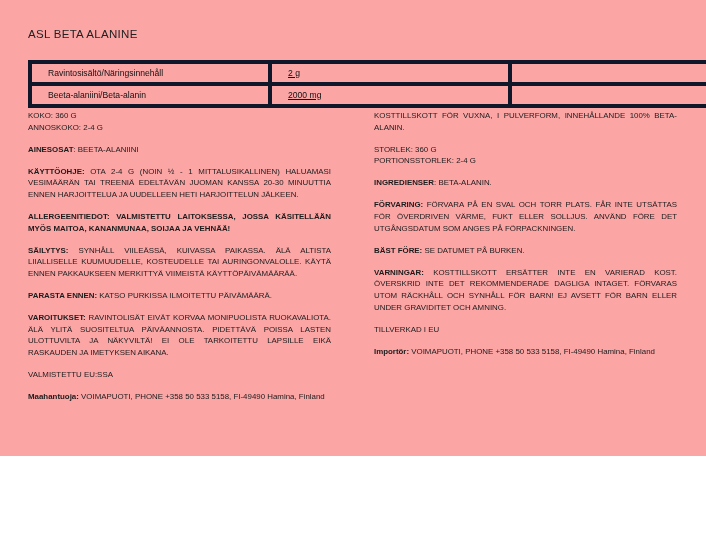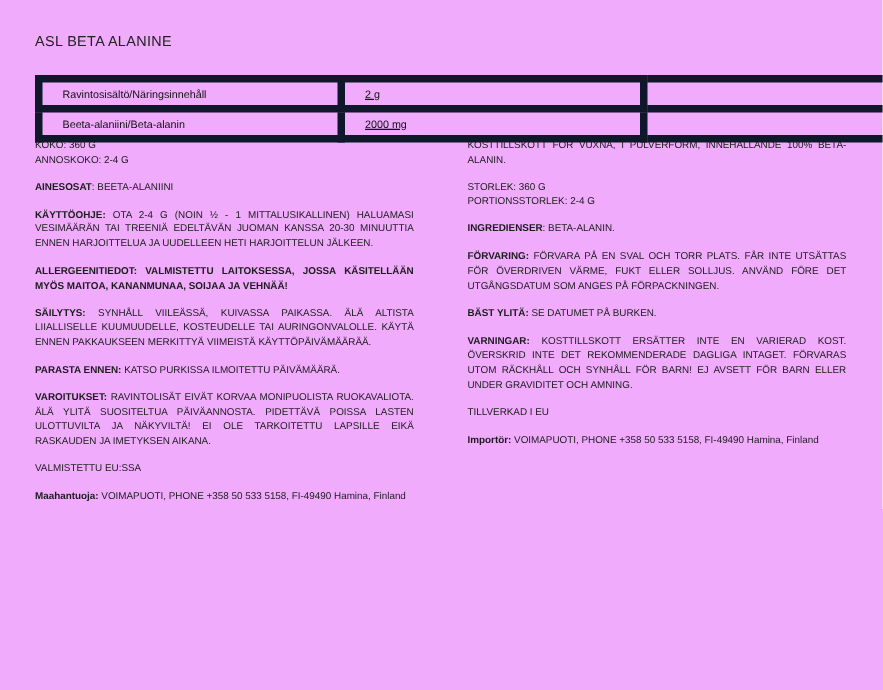--- a/index.html
+++ b/index.html
@@ -12,42 +12,42 @@
     height: 552px;
     font-family: "Liberation Sans", sans-serif;
     color: #1a1a1a;
     overflow: hidden;
     position: relative;
   }
   .page {
     position: absolute;
     left: 0; top: 0;
     width: 706px;
-    height: 552px;
-    background: #f0abfc;
+    height: 456px;
+    background: #fca5a5;
   }
   .title {
     position: absolute;
     left: 28px;
     top: 28px;
     font-size: 11.5px;
     letter-spacing: 0.3px;
     color: #222;
     font-weight: 400;
   }
   table.nutri {
     position: absolute;
     left: 28px;
     top: 60px;
     width: 654px;
     border-collapse: collapse;
     table-layout: fixed;
   }
   table.nutri td {
-    border: 6px solid #0f172a;
+    border: 4px solid #0f172a;
     height: 15px;
     font-size: 8.6px;
     padding: 1px 5px 2px 16px;
     line-height: 12px;
     color: #111;
     white-space: nowrap;
     overflow: hidden;
   }
   table.nutri td.c-label { width: 215px; text-align: left; }
   table.nutri td.c-amount { width: 215px; text-align: left; text-decoration: underline; }
@@ -123,21 +123,21 @@
 
     <p class="blk tight nowrapline">STORLEK: 360 G</p>
     <p class="blk nowrapline">PORTIONSSTORLEK: 2-4 G</p>
 
     <p class="blk nowrapline"><b>INGREDIENSER</b><span>: BETA-ALANIN.</span></p>
 
 
 
     <p class="blk"><b>FÖRVARING:</b><span> FÖRVARA PÅ EN SVAL OCH TORR PLATS. FÅR INTE UTSÄTTAS FÖR ÖVERDRIVEN VÄRME, FUKT ELLER SOLLJUS. ANVÄND FÖRE DET UTGÅNGSDATUM SOM ANGES PÅ FÖRPACKNINGEN.</span></p>
 
-    <p class="blk nowrapline"><b>BÄST YLITÄ:</b><span> SE DATUMET PÅ BURKEN.</span></p>
+    <p class="blk nowrapline"><b>BÄST FÖRE:</b><span> SE DATUMET PÅ BURKEN.</span></p>
 
     <p class="blk"><b>VARNINGAR:</b><span> KOSTTILLSKOTT ERSÄTTER INTE EN VARIERAD KOST. ÖVERSKRID INTE DET REKOMMENDERADE DAGLIGA INTAGET. FÖRVARAS UTOM RÄCKHÅLL OCH SYNHÅLL FÖR BARN! EJ AVSETT FÖR BARN ELLER UNDER GRAVIDITET OCH AMNING.</span></p>
 
     <p class="blk nowrapline">TILLVERKAD I EU</p>
 
     <p class="blk"><b>Importör:</b><span> VOIMAPUOTI, PHONE +358 50 533 5158, FI-49490 Hamina, Finland</span></p>
 
   </div>
 
 </div>

